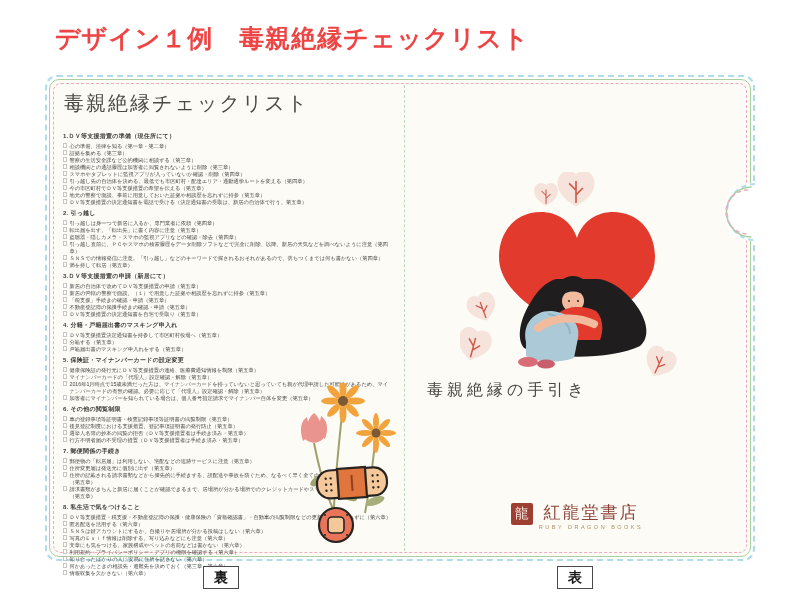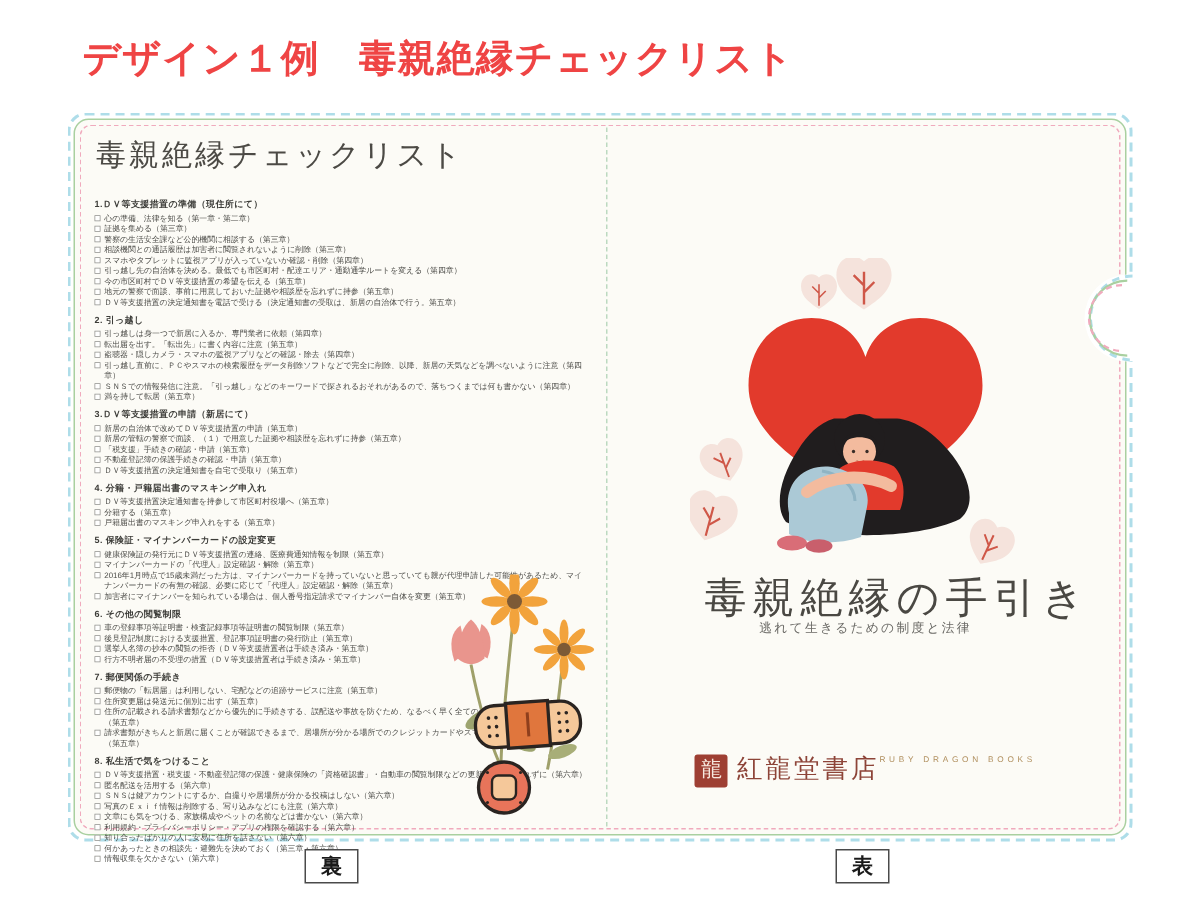--- a/index.html
+++ b/index.html
@@ -49,37 +49,37 @@
   .cl-item{display:flex;gap:5px;line-height:14px;font-size:10.5px;}
   .cl-box{
     width:8px;height:8px;border:1.1px solid #8f8f8a;background:#fff;
     margin-top:2.5px;flex:none;box-sizing:border-box;
   }
   .cl-text{flex:1;}
   .flowers{position:absolute;left:281px;top:383px;z-index:3;}
   
   .cover-art{position:absolute;left:460px;top:172px;z-index:2;}
   .cover-title{
-    position:absolute;left:427px;top:380px;width:300px;z-index:3;text-align:right;
-    font-size:28px;font-weight:500;color:#4a4843;letter-spacing:4px;
+    position:absolute;left:427px;top:380px;width:300px;z-index:3;text-align:left;
+    font-size:16px;font-weight:500;color:#4a4843;letter-spacing:4px;
   }
   .cover-sub{
     position:absolute;left:427px;top:412px;width:300px;z-index:3;text-align:center;
     font-size:8.5px;color:#6b6a66;letter-spacing:1.5px;line-height:12px;
   }
   .publisher{
     position:absolute;left:427px;top:503px;width:300px;z-index:3;
     display:flex;justify-content:center;align-items:flex-start;gap:6px;
   }
   .seal{
     width:22px;height:22px;background:#9e3f33;border-radius:2px;color:#f6e8df;
     font-size:14px;line-height:22px;text-align:center;
     font-family:"Liberation Serif","DejaVu Serif",serif;
   }
-  .pub-text{display:flex;flex-direction:row;}
+  .pub-text{display:flex;flex-direction:column;align-items:center;}
   .pub-name{
     font-family:"Liberation Serif","DejaVu Serif",serif;
     font-size:17px;color:#8d4438;letter-spacing:2px;line-height:20px;
   }
   .pub-tag{
     font-size:5.5px;color:#b08f5e;letter-spacing:2.5px;margin-top:1px;
   }
   
   .side-tab{
     position:absolute;top:566px;width:36px;height:23px;background:#fff;
@@ -412,21 +412,20 @@
     <path d="M66,170 C62,152 74,138 92,139 C110,141 121,152 118,166 L114,186 C96,192 76,190 66,184 Z" fill="#abc9d6"></path>
     <path d="M88,142 C100,144 110,152 110,162" stroke="#8fb4c4" stroke-width="2" fill="none"></path>
     <path d="M134,152 C118,144 94,144 78,156" stroke="#f3bb9e" stroke-width="8" fill="none" stroke-linecap="round"></path>
     <ellipse cx="68" cy="190" rx="10" ry="5" fill="#d96d77"></ellipse>
     <ellipse cx="86" cy="192" rx="9" ry="4.5" fill="#c95f6c"></ellipse>
   </g>
 </svg>
 
 <div class="cover-title">毒親絶縁の手引き</div>
 <div class="cover-sub">
-  <div>逃れて生きるための制度と法律</div>
 </div>
 
 <div class="publisher">
   <div class="seal">龍</div>
   <div class="pub-text">
     <div class="pub-name">紅龍堂書店</div>
     <div class="pub-tag">RUBY DRAGON BOOKS</div>
   </div>
 </div>
 

